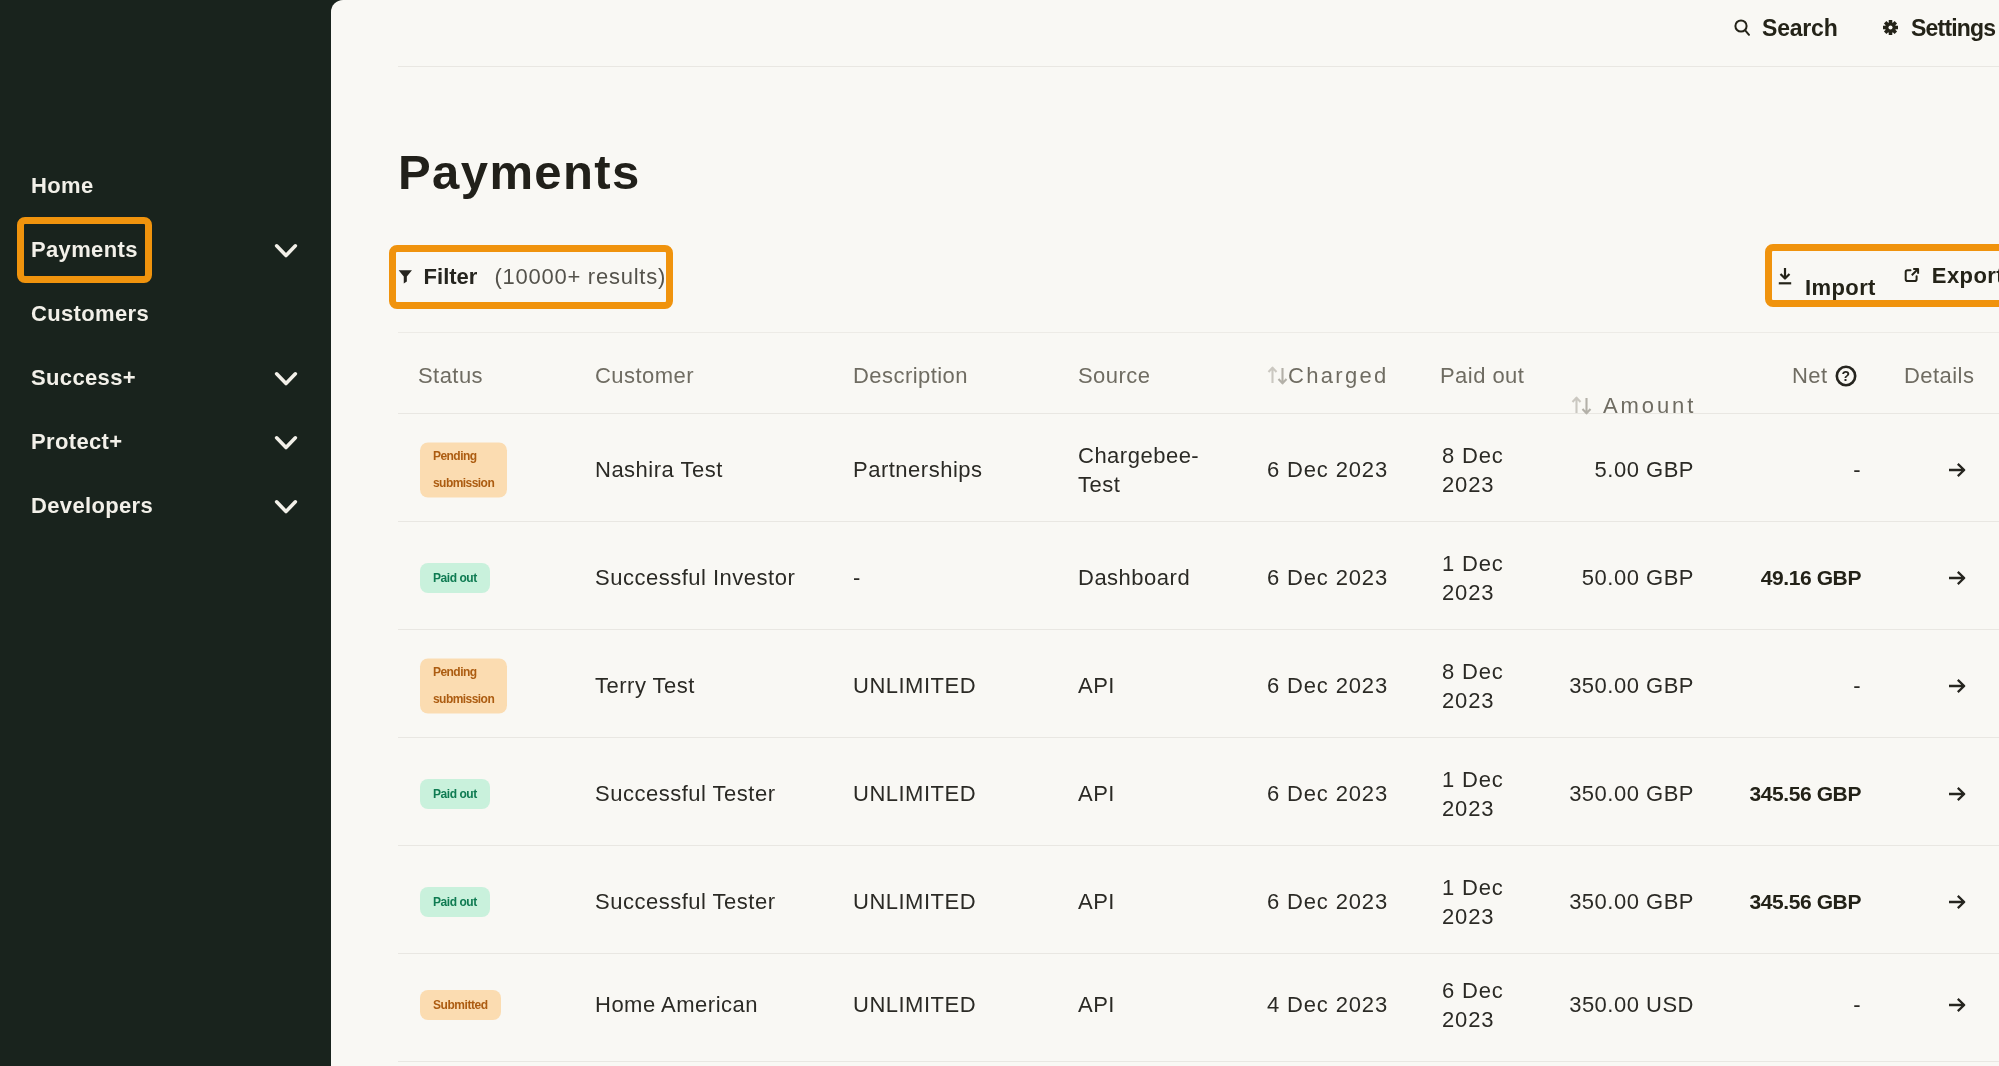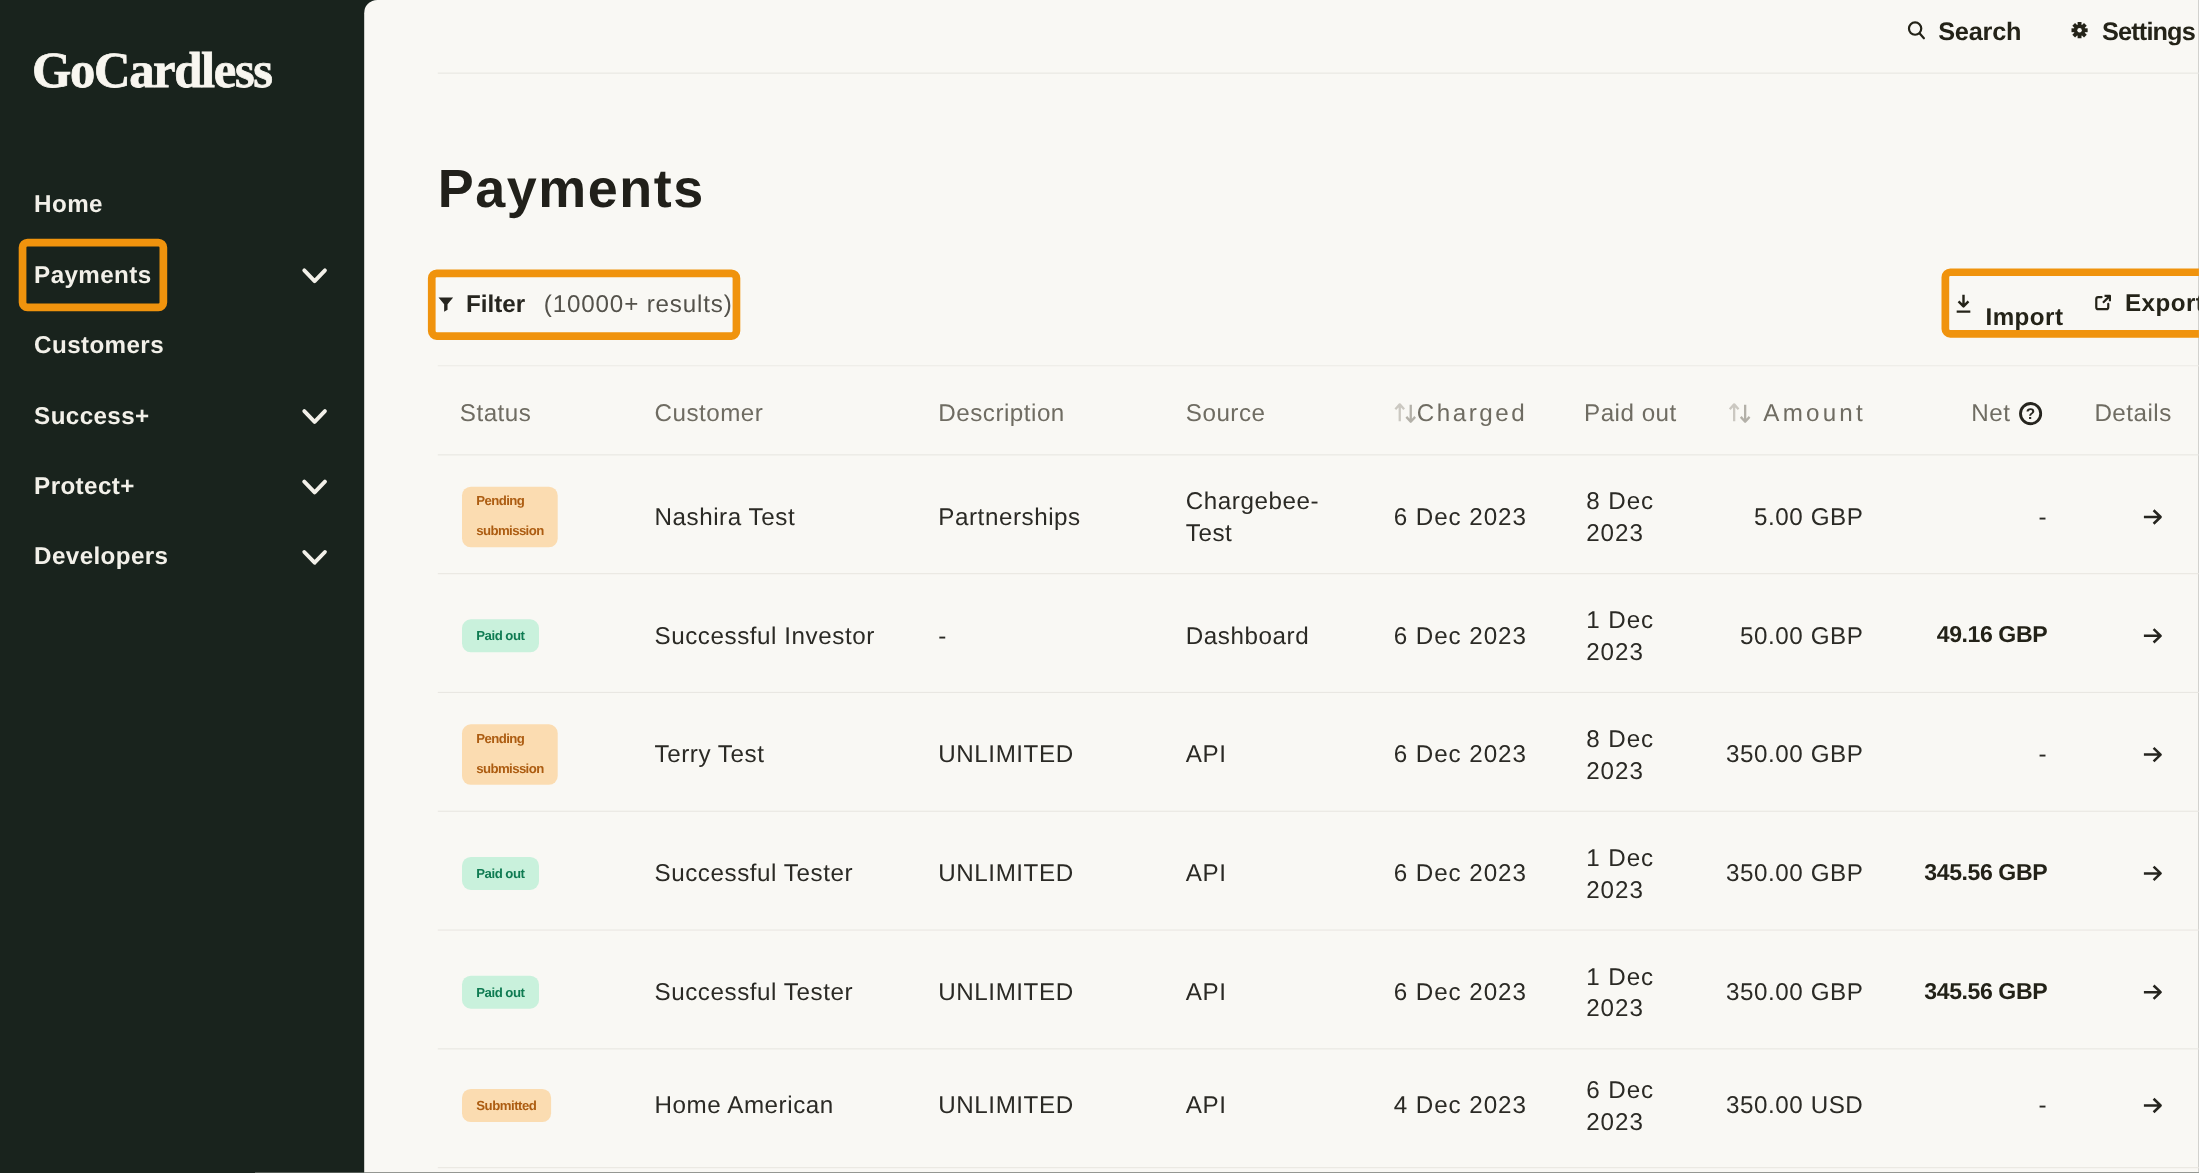--- a/index.html
+++ b/index.html
@@ -32,21 +32,20 @@
 .pend { background:#fbdcb1; color:#ac5c11; }
 .paid { background:#c9f1dc; color:#0f7b52; }
 .row6 .c, .row6 .pill { top:calc(50% - 3px); }
 .netb { font-weight:700; font-size:21px; letter-spacing:-0.4px; color:#232218; }
 .r { text-align:left; }
 </style>
 </head>
 <body>
 <div id="main"></div>
 <div id="sidebar">
-  <div id="logo">GoCardless</div>
   <div class="nav" style="top:171px;">Home</div>
   <div class="nav" style="top:235px;">Payments</div>
   <div class="nav" style="top:299px;">Customers</div>
   <div class="nav" style="top:363px;">Success+</div>
   <div class="nav" style="top:427px;">Protect+</div>
   <div class="nav" style="top:491px;">Developers</div>
   <div id="paybox"></div>
   <svg class="chev" style="top:243px;" width="24" height="15" viewBox="0 0 24 16">
       <polyline points="2,3 12,13.4 22,3" fill="none" stroke="#f2f0e9" stroke-width="3.8" stroke-linecap="round" stroke-linejoin="round"></polyline>
     </svg>
@@ -112,21 +111,21 @@
   <div class="hc" style="left:455px;">Description</div>
   <div class="hc" style="left:680px;">Source</div>
   <div class="hc hflex" style="left:869px;">
       <svg style="margin-top:-2px;" width="21" height="25" viewBox="0 0 21 25">
         <path d="M5.5 20 V5 M1.5 9 L5.5 4.6 L9.5 9" fill="none" stroke="#cbc8c1" stroke-width="2.1" stroke-linejoin="round"></path>
         <path d="M15.5 5 V20 M11.5 16 L15.5 20.4 L19.5 16" fill="none" stroke="#b3b0a8" stroke-width="2.1" stroke-linejoin="round"></path>
       </svg>
       <span style="letter-spacing:2.3px;">Charged</span>
     </div>
   <div class="hc" style="left:1042px;">Paid out</div>
-  <div class="hc hflex" style="left:1173px;">
+  <div class="hc hflex" style="left:1173px;margin-top:30px;">
       <svg style="margin-top:-2px;" width="21" height="25" viewBox="0 0 21 25">
         <path d="M5.5 20 V5 M1.5 9 L5.5 4.6 L9.5 9" fill="none" stroke="#cbc8c1" stroke-width="2.1" stroke-linejoin="round"></path>
         <path d="M15.5 5 V20 M11.5 16 L15.5 20.4 L19.5 16" fill="none" stroke="#b3b0a8" stroke-width="2.1" stroke-linejoin="round"></path>
       </svg>
       <span style="margin-left:11px; letter-spacing:2.9px;">Amount</span>
     </div>
   <div class="hc hflex" style="left:1394px;">
       <span>Net</span>
       <svg style="margin-left:7px;" width="22" height="22" viewBox="0 0 22 22">
         <circle cx="11" cy="11" r="9.2" fill="none" stroke="#26251f" stroke-width="2.6"></circle>

